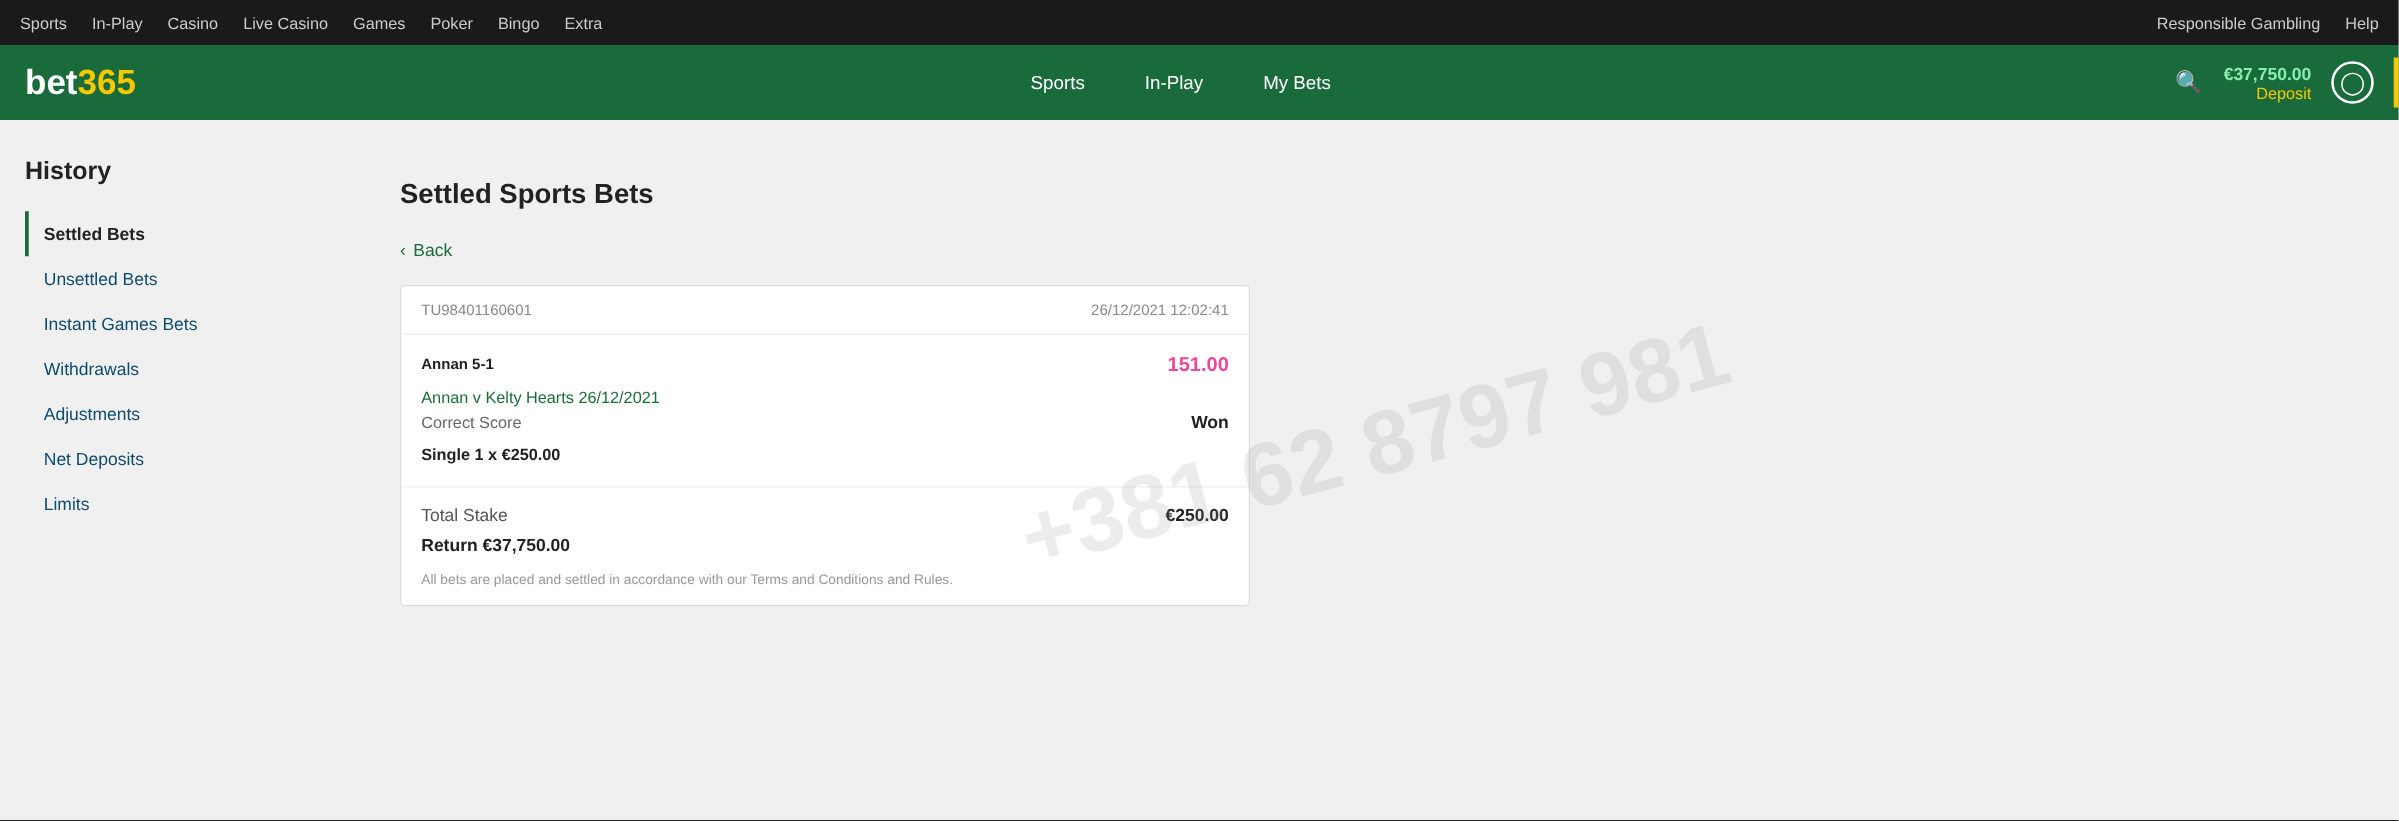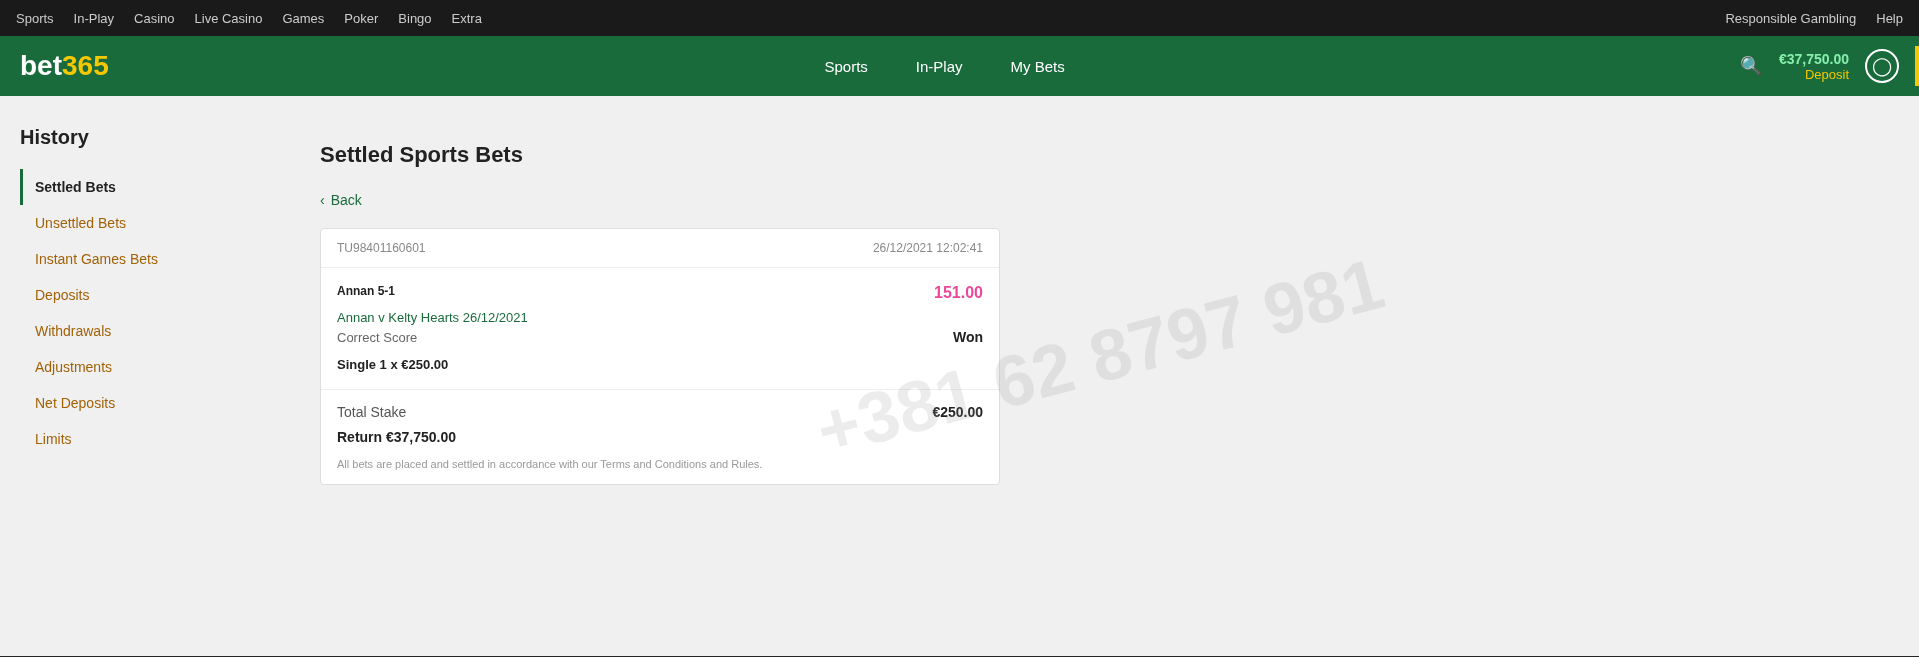--- a/index.html
+++ b/index.html
@@ -130,21 +130,21 @@
       font-weight: bold;
       color: #222;
       margin-bottom: 20px;
     }
     .sidebar-items {
       list-style: none;
     }
     .sidebar-items li {
       padding: 10px 12px;
       font-size: 14px;
-      color: #a16207;
+      color: #0c4a6e;
       cursor: pointer;
       border-left: 3px solid transparent;
     }
     .sidebar-items li.active {
       border-left: 3px solid #1a6b3c;
       font-weight: bold;
       color: #222;
     }
 
     
@@ -338,21 +338,20 @@
 </header>
 
 <div class="content-wrapper">
 
   <aside class="sidebar">
     <h2 class="sidebar-title">History</h2>
     <ul class="sidebar-items">
       <li class="active">Settled Bets</li>
       <li>Unsettled Bets</li>
       <li>Instant Games Bets</li>
-      <li>Deposits</li>
       <li>Withdrawals</li>
       <li>Adjustments</li>
       <li>Net Deposits</li>
       <li>Limits</li>
     </ul>
   </aside>
 
   <main class="main-content">
     <h1 class="page-title">Settled Sports Bets</h1>
 

